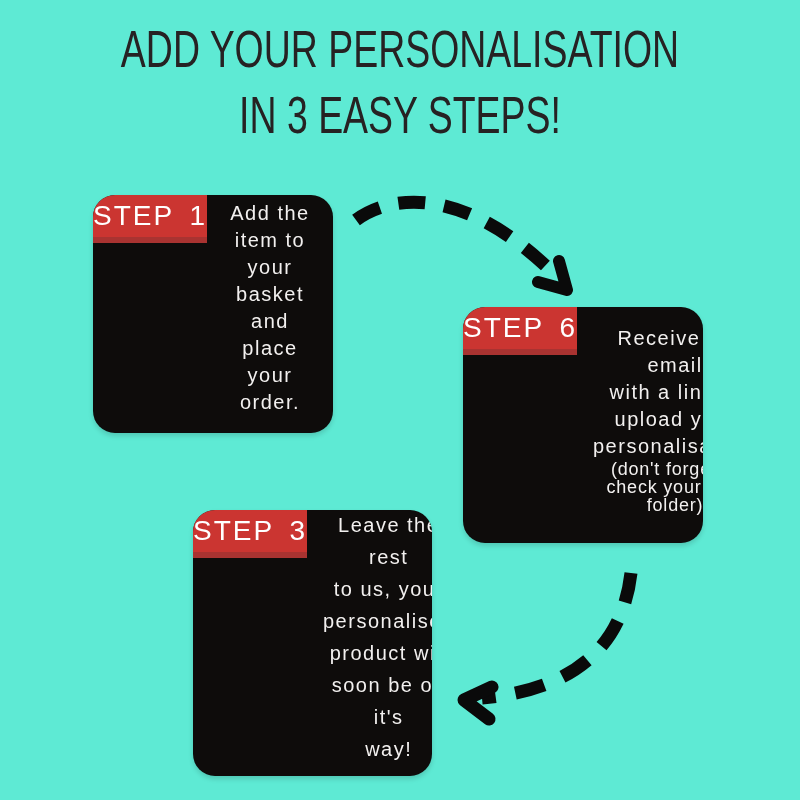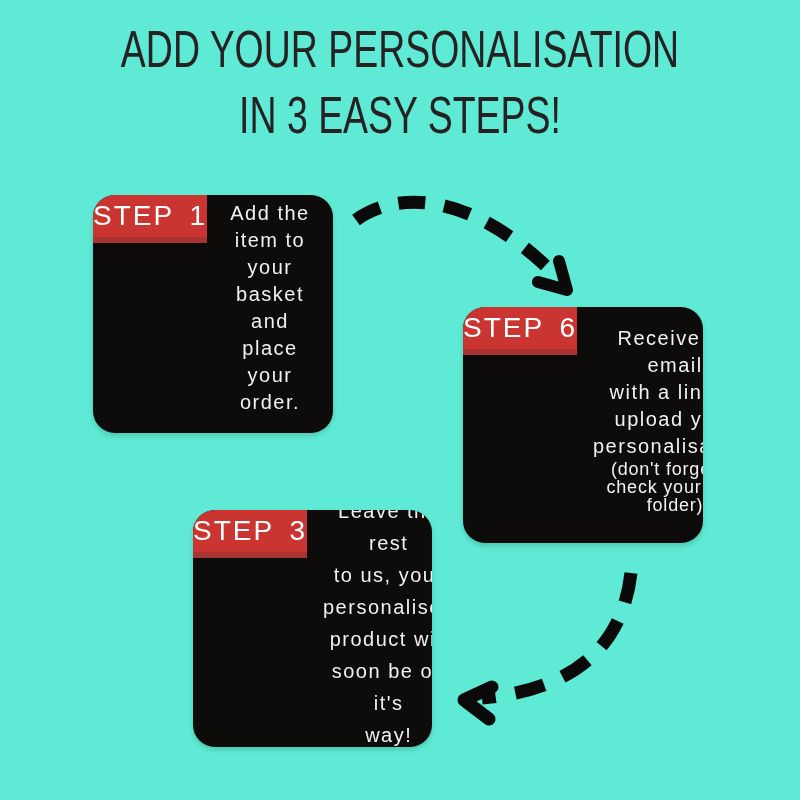--- a/index.html
+++ b/index.html
@@ -41,21 +41,21 @@
     position: absolute;
     border-radius: 22px;
     background: #0e0c0b;
     box-shadow: 0 3px 5px rgba(0,0,0,0.15);
     overflow: hidden;
     display: flex;
     flex-direction: row;
   }
   .card-1 { left: 93px;  top: 195px; width: 240px; height: 238px; }
   .card-2 { left: 463px; top: 307px; width: 240px; height: 236px; }
-  .card-3 { left: 193px; top: 510px; width: 239px; height: 237px; }
+  .card-3 { left: 193px; top: 510px; width: 239px; height: 266px; }
 
   .card-header {
     flex: 0 0 auto;
     height: 42px;
     background: #cb3531;
     border-bottom: 6px solid #a93331;
     display: flex;
     align-items: center;
     justify-content: center;
     color: #ffffff;

